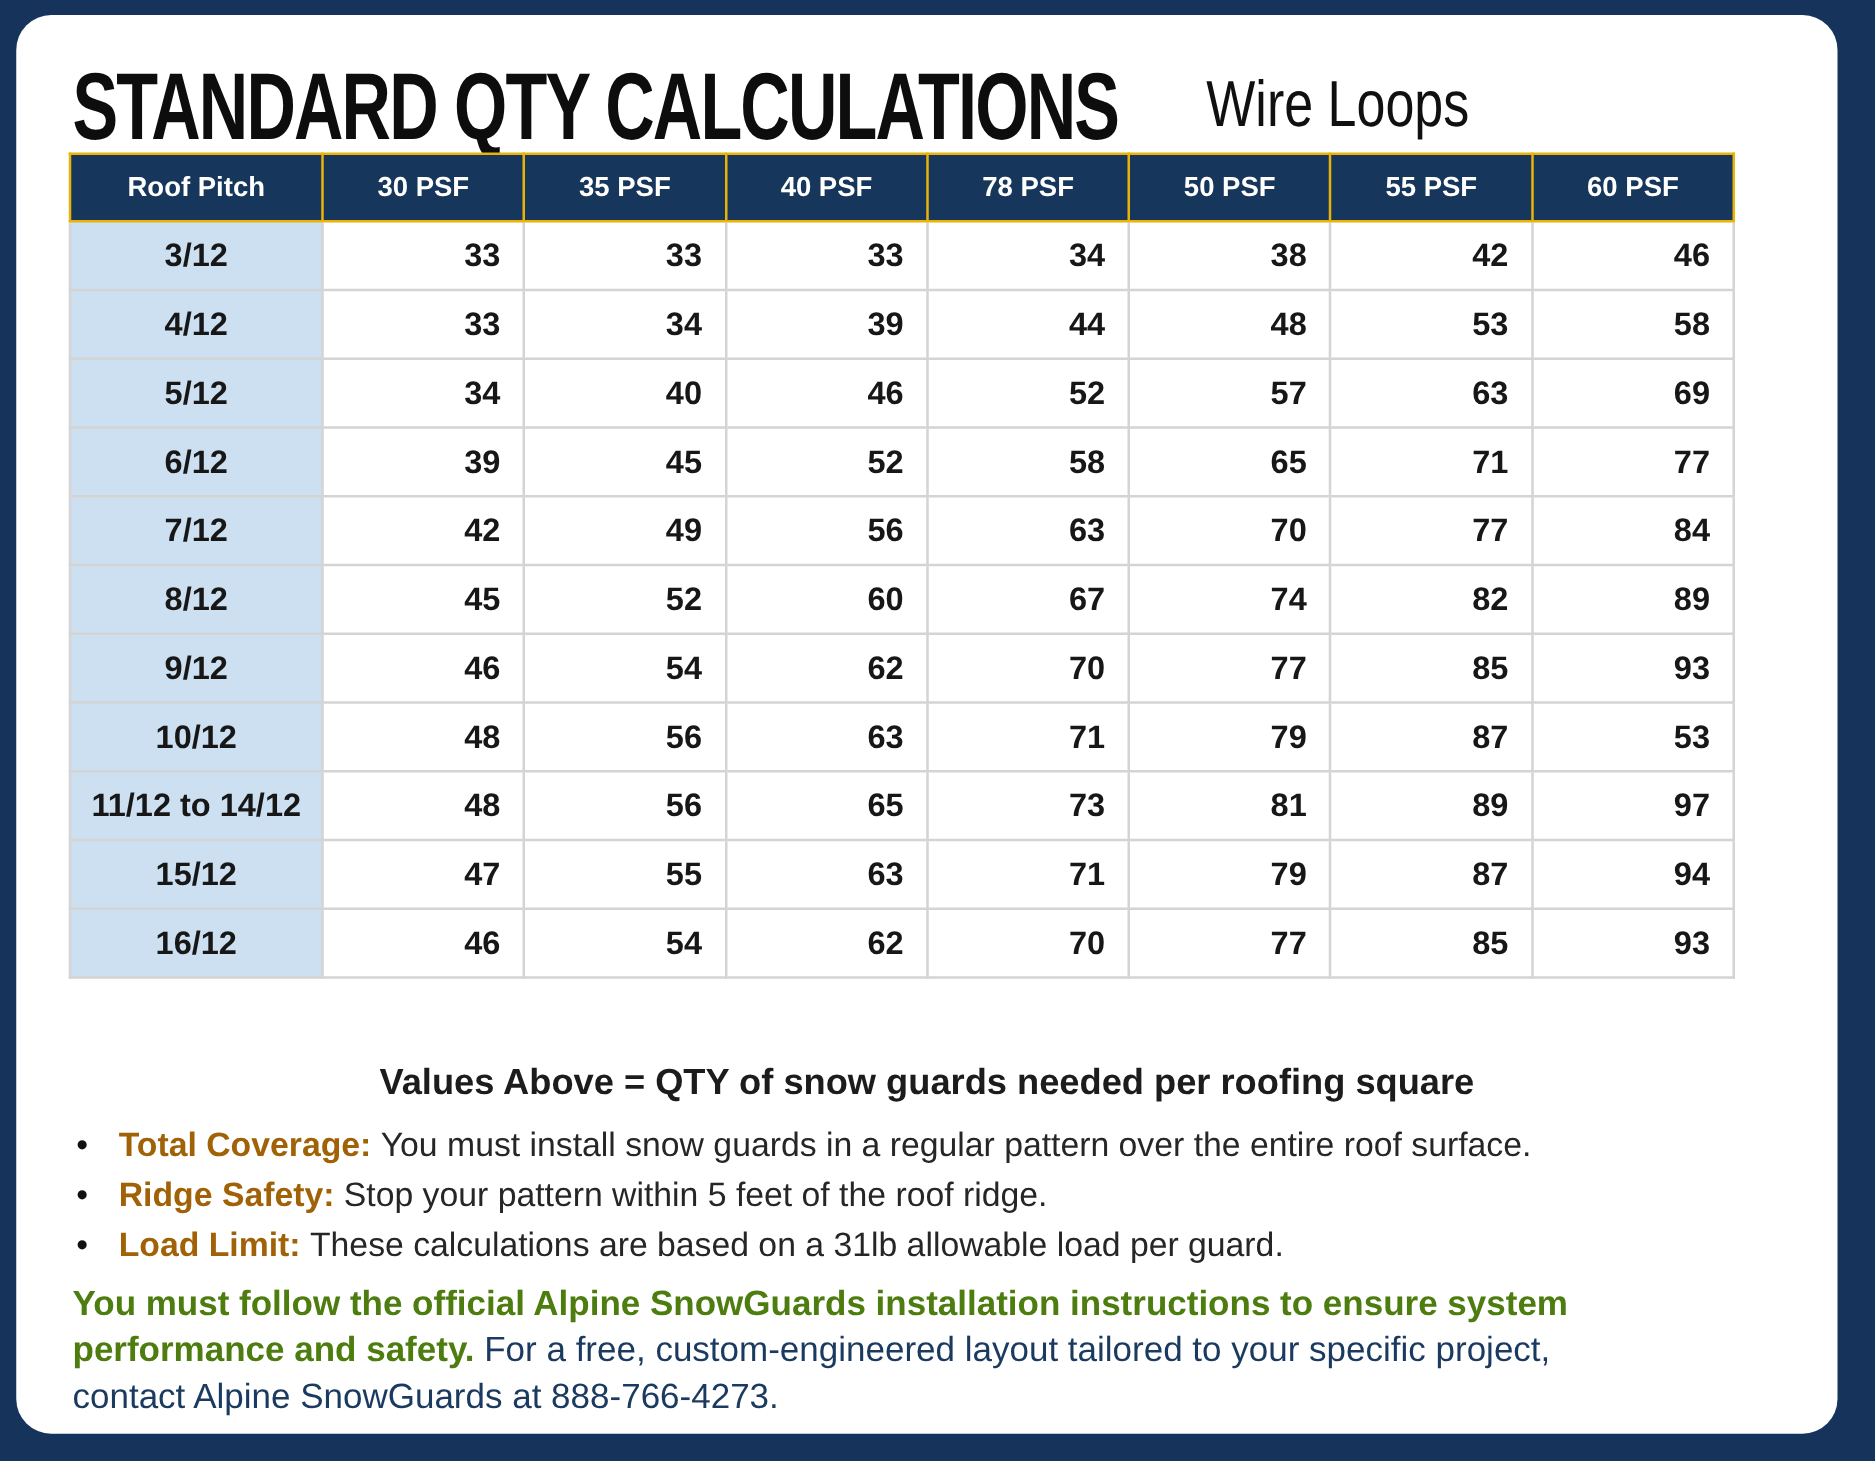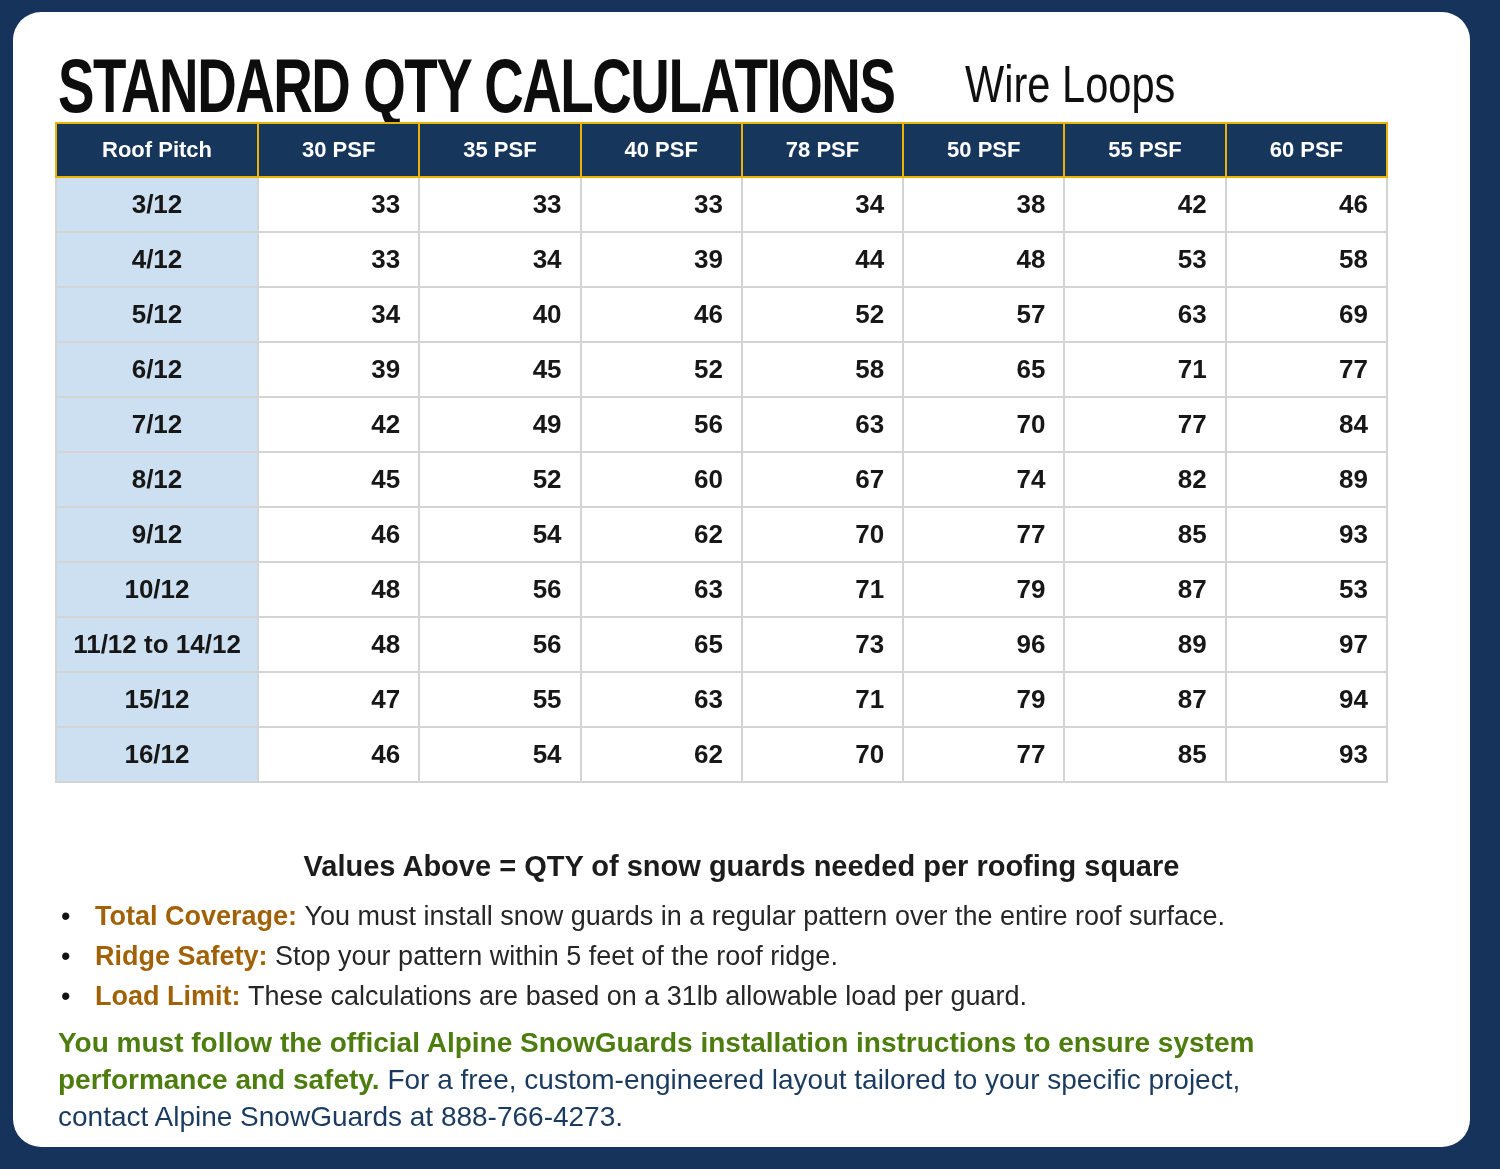--- a/index.html
+++ b/index.html
@@ -255,21 +255,21 @@
           <td class="value">79</td>
           <td class="value">87</td>
           <td class="value">53</td>
         </tr>
         <tr>
           <td class="pitch">11/12 to 14/12</td>
           <td class="value">48</td>
           <td class="value">56</td>
           <td class="value">65</td>
           <td class="value">73</td>
-          <td class="value">96</td>
+          <td class="value">81</td>
           <td class="value">89</td>
           <td class="value">97</td>
         </tr>
         <tr>
           <td class="pitch">15/12</td>
           <td class="value">47</td>
           <td class="value">55</td>
           <td class="value">63</td>
           <td class="value">71</td>
           <td class="value">79</td>

